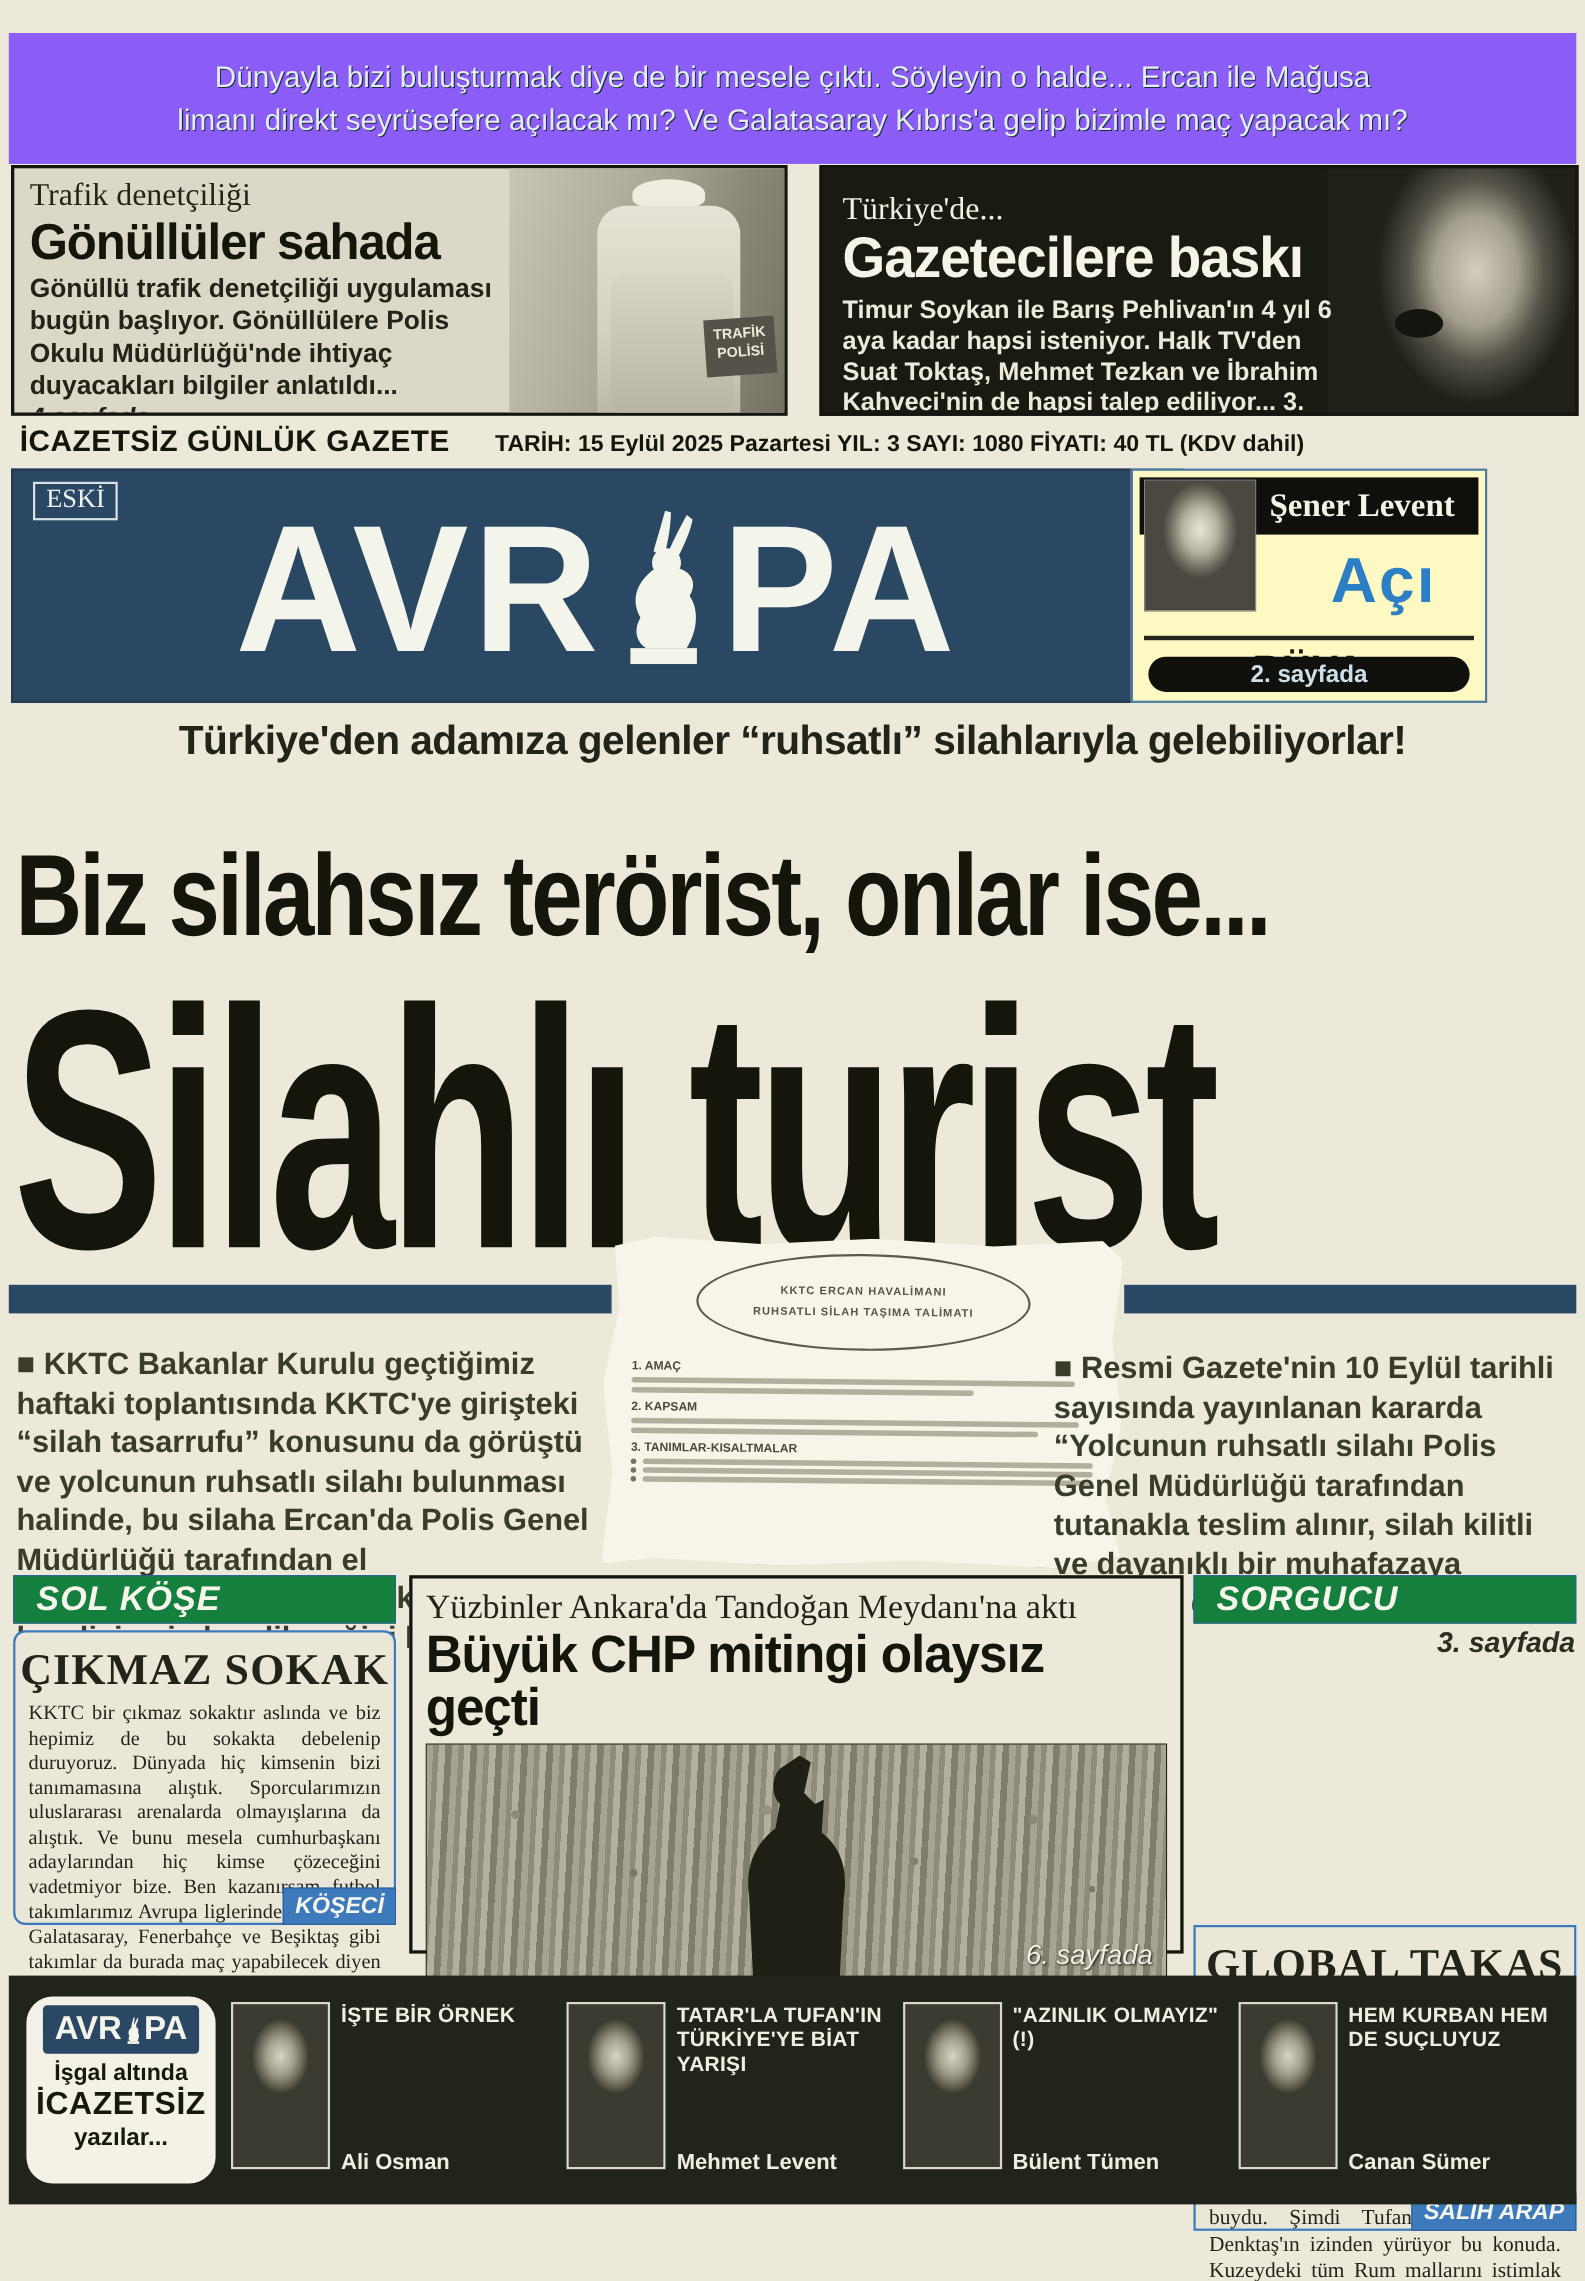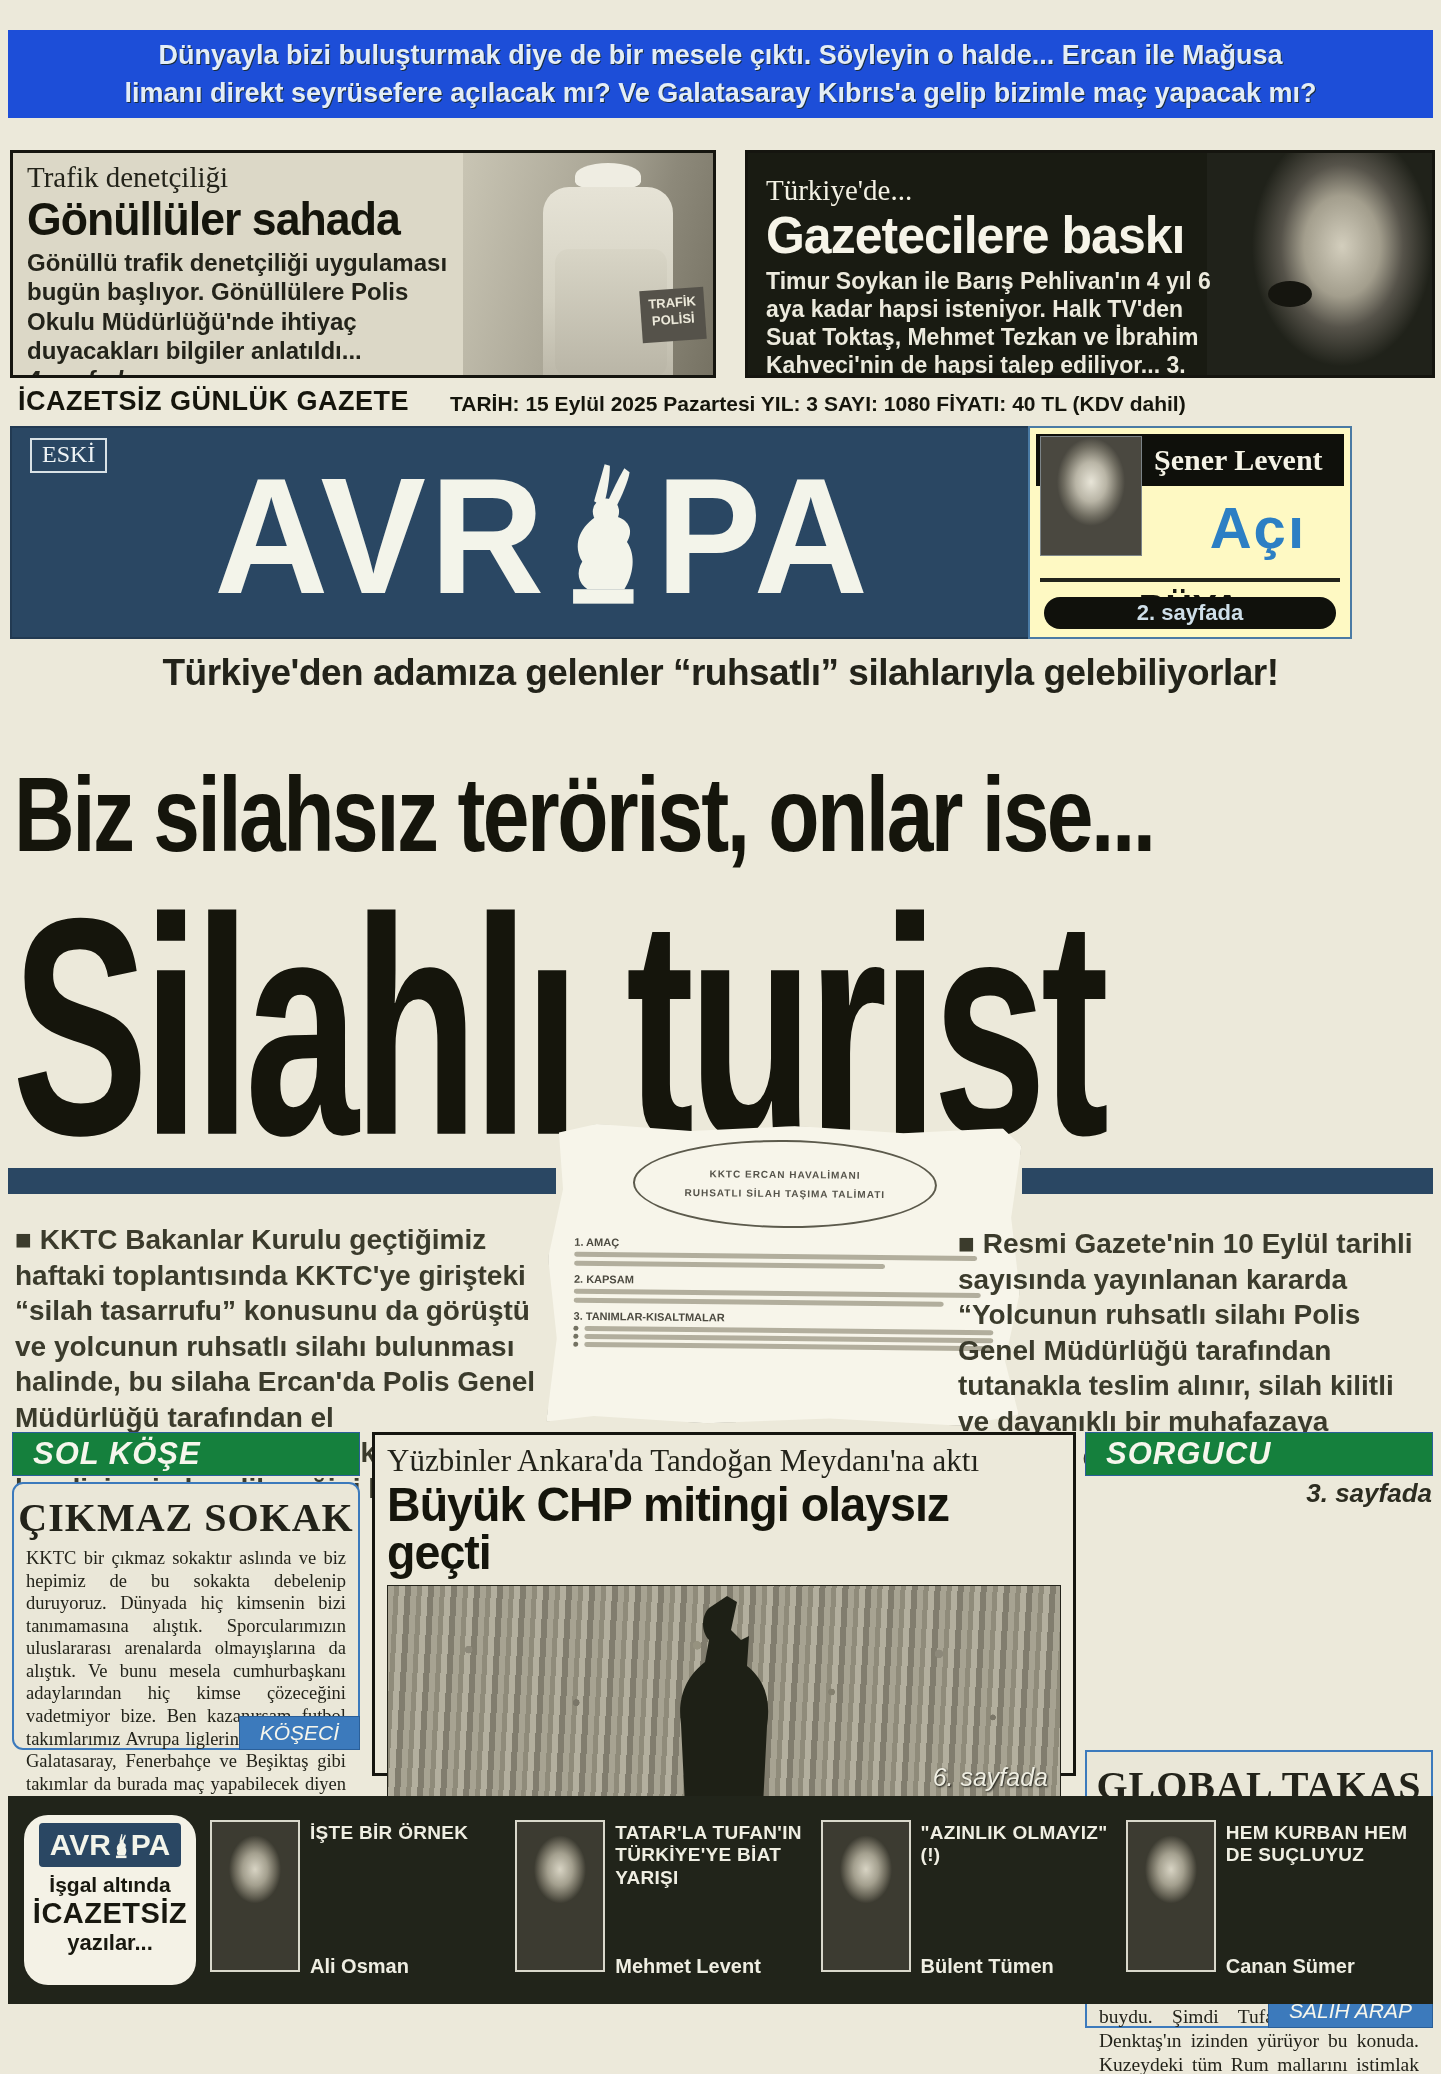--- a/index.html
+++ b/index.html
@@ -6,24 +6,24 @@
   body{
     width:1441px;height:2074px;position:relative;
     background:#ece9da;
     font-family:"Liberation Sans", sans-serif;
     color:#1c1c14;overflow:hidden;
   }
   .abs{position:absolute;}
 
   
   .top-banner{
-    left:8px;top:30px;width:1425px;height:88px;
-    background:#1d4ed8;color:#e3edf6;
+    left:8px;top:30px;width:1425px;height:119px;
+    background:#8b5cf6;color:#e3edf6;
     display:flex;flex-direction:column;justify-content:center;align-items:center;
-    font-weight:bold;font-size:27px;line-height:1.42;
+    font-weight:normal;font-size:27px;line-height:1.42;
     text-shadow:1px 1px 0 #1a2c3c;
   }
 
   
   .story-box{top:150px;height:228px;border:3px solid #15150f;box-sizing:border-box;overflow:hidden;}
   .box-left{left:10px;width:706px;background:#dcd8c7;}
   .box-right{left:745px;width:690px;background:#191b12;color:#f1efe2;}
   .kicker-serif{font-family:"Liberation Serif", serif;font-size:29px;color:#23231a;}
   .box-left .inner{position:absolute;left:14px;top:8px;width:430px;}
   .box-left h2{margin:2px 0 6px;font-size:46px;line-height:1.0;letter-spacing:-1px;color:#15150c;transform:scaleX(.97);transform-origin:left;}
@@ -99,21 +99,21 @@
   .sum-right{left:958px;top:1226px;width:474px;}
   .sum-pageref{text-align:right;font-style:italic;font-weight:bold;font-size:26px;margin-top:2px;color:#2c2c20;}
 
   
   .colhdr{height:44px;background:#15803d;color:#f6f6ec;font-weight:bold;font-style:italic;
     font-size:31px;line-height:42px;padding-left:20px;letter-spacing:1px;box-sizing:border-box;border:1px solid #2a5f99;}
   .colbox{border:2px solid #3c7abc;background:#eae7d8;box-sizing:border-box;position:relative;}
   .coltitle{font-family:"Liberation Serif", serif;font-weight:bold;text-align:center;font-size:40px;letter-spacing:1px;color:#23231a;margin:10px 0 6px;}
   .colbody{font-family:"Liberation Serif", serif;font-size:23.5px;line-height:1.22;text-align:justify;color:#23231a;padding:0 12px;}
   .colbadge{position:absolute;right:-2px;bottom:-2px;background:#3c7abc;color:#f6f6ec;
-    font-weight:normal;font-style:italic;font-size:21px;padding:4px 20px;border:1px solid #2a5f99;}
+    font-weight:bold;font-style:italic;font-size:21px;padding:4px 10px;border:1px solid #2a5f99;}
   .solkose-h{left:12px;top:1432px;width:348px;}
   .solkose-b{left:12px;top:1482px;width:348px;height:268px;border-radius:11px;}
   .sorgucu-h{left:1085px;top:1432px;width:348px;}
   .sorgucu-b{left:1085px;top:1482px;width:348px;height:278px;}
 
   
   .chp{left:372px;top:1432px;width:704px;height:344px;border:3px solid #15150f;background:#ece9da;box-sizing:border-box;padding:8px 12px;}
   .chp .kicker-serif{font-size:31px;}
   .chp h2{margin:2px 0 8px;font-size:48px;line-height:1;letter-spacing:-1px;color:#15150c;transform:scaleX(.97);transform-origin:left;}
   .chp-photo{position:relative;height:212px;border:1px solid #23231a;overflow:hidden;

